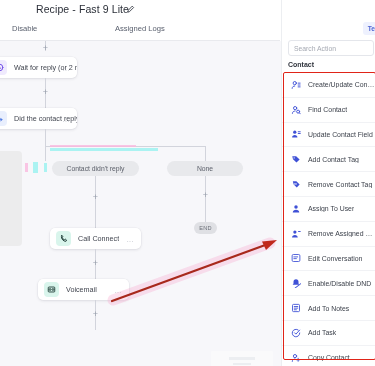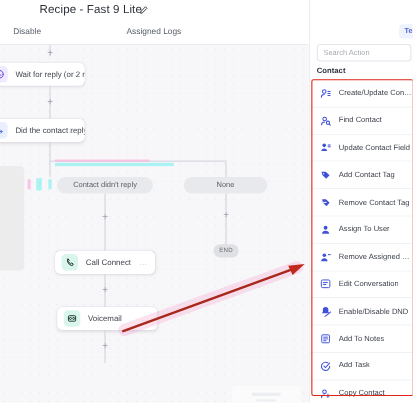--- a/index.html
+++ b/index.html
@@ -223,21 +223,21 @@
           <path d="M5.2 2.6L7 5l-1.4 1.6a8 8 0 003.8 3.8L11 9l2.4 1.8-1.1 2.2c-3.8.6-8.7-4.3-8.1-8.1z"></path>
         </svg>
       </div>
       <div class="nlabel">Call Connect</div>
       <div class="ndots">...</div>
     </div>
 
     <div class="vline" style="left:95px;top:208px;height:30px;"></div>
     <div class="plusnode" style="left:91px;top:218px;"></div>
 
-    <div class="node" style="left:52px;top:238px;width:91px;height:21px;">
+    <div class="node" style="left:38px;top:238px;width:91px;height:21px;">
       <div class="nico" style="background:#d9f5ec;">
         <svg viewBox="0 0 16 16" fill="none" stroke="#14322c" stroke-width="1.5">
           <rect x="2.2" y="3.6" width="11.6" height="8.8" rx="1.4"></rect>
           <circle cx="5.4" cy="8" r="1.6"></circle>
             <circle cx="10.6" cy="8" r="1.6"></circle>
         </svg>
       </div>
       <div class="nlabel">Voicemail</div>
       <div class="ndots">...</div>
     </div>

